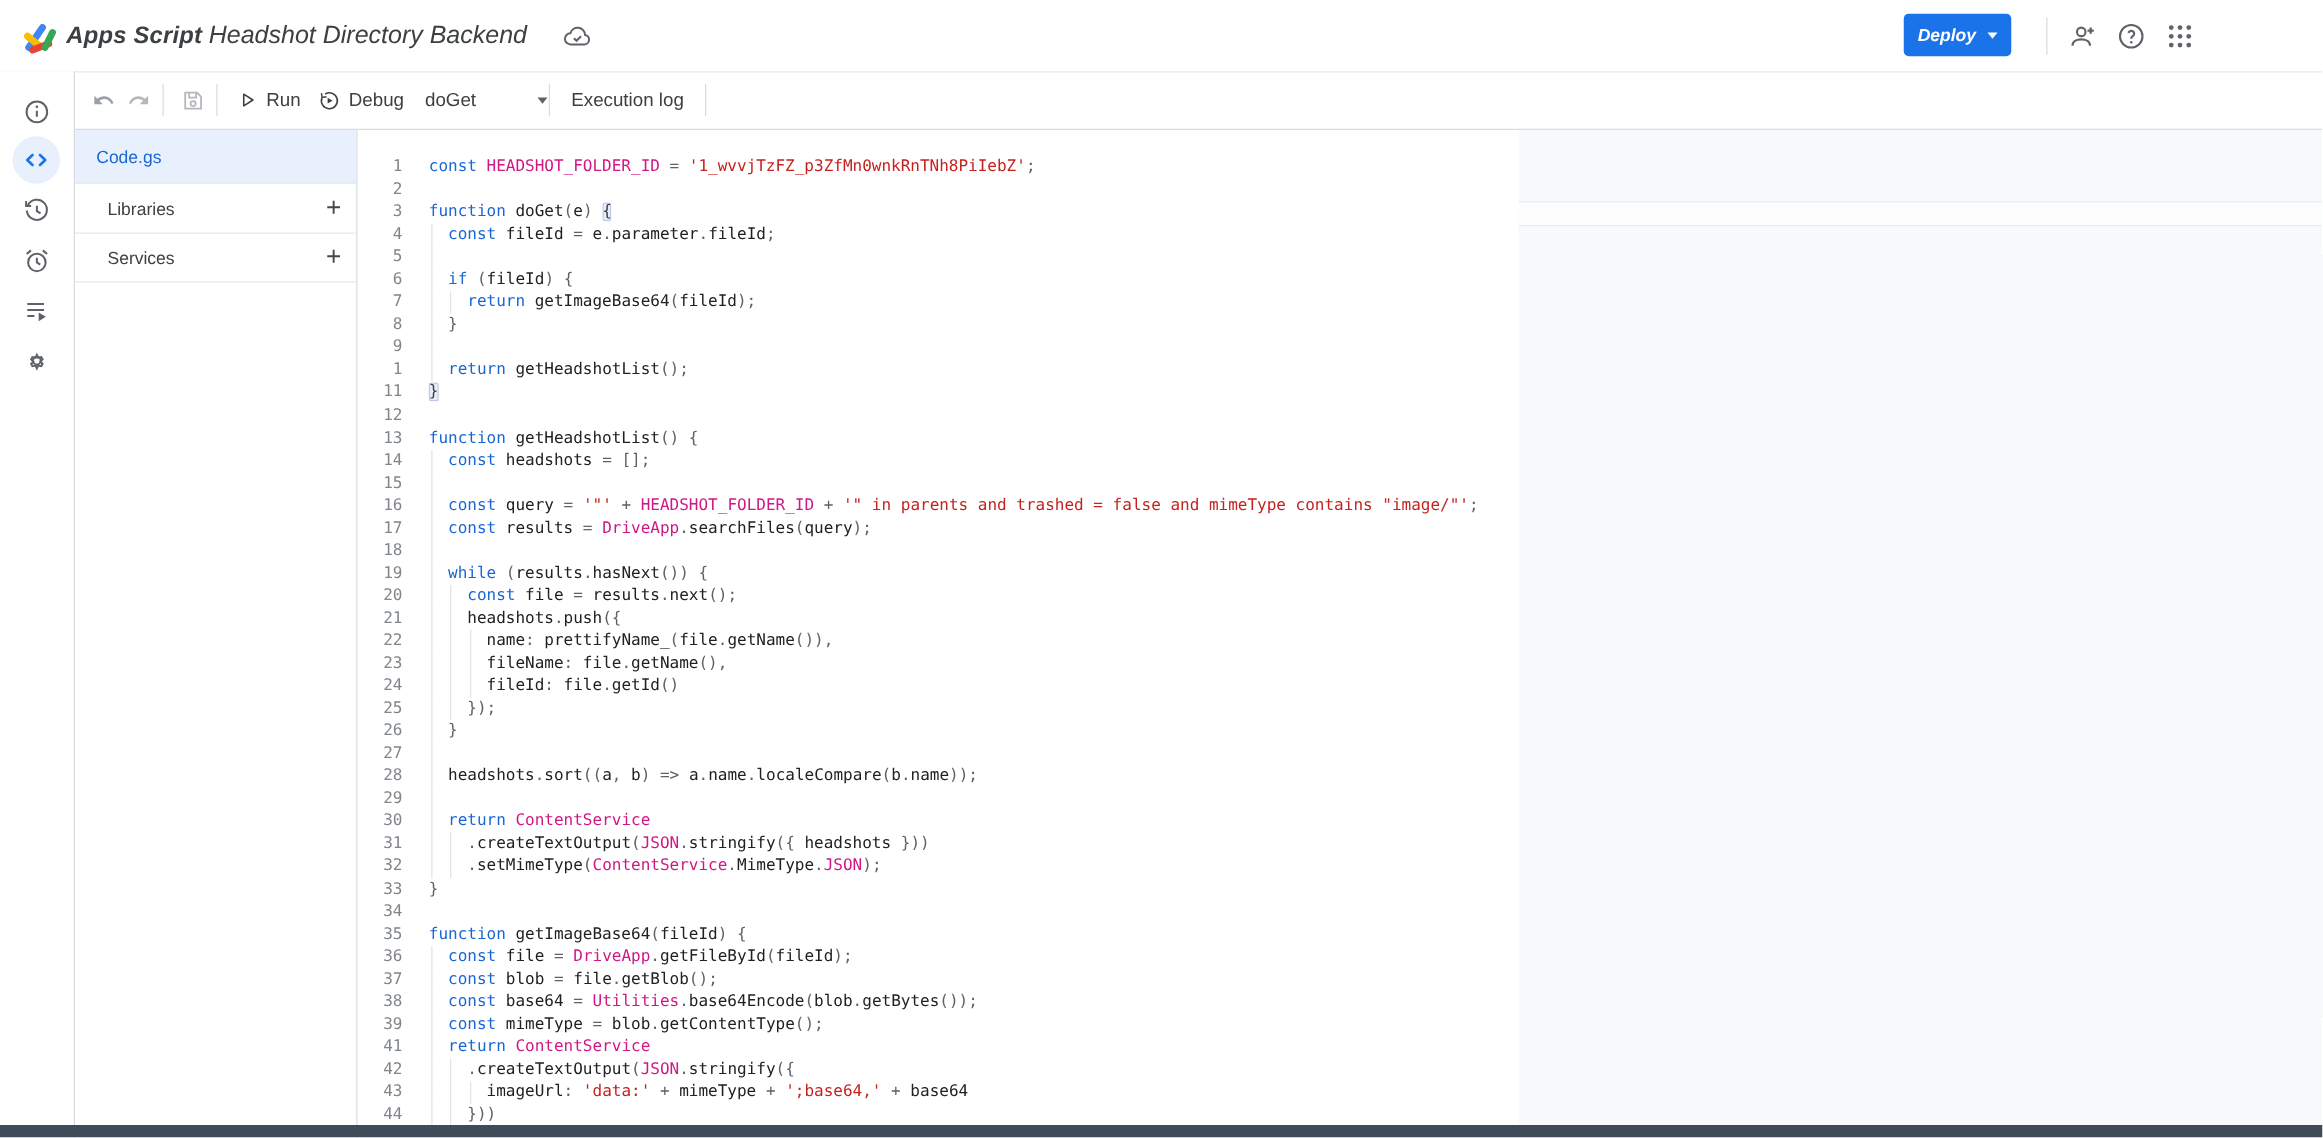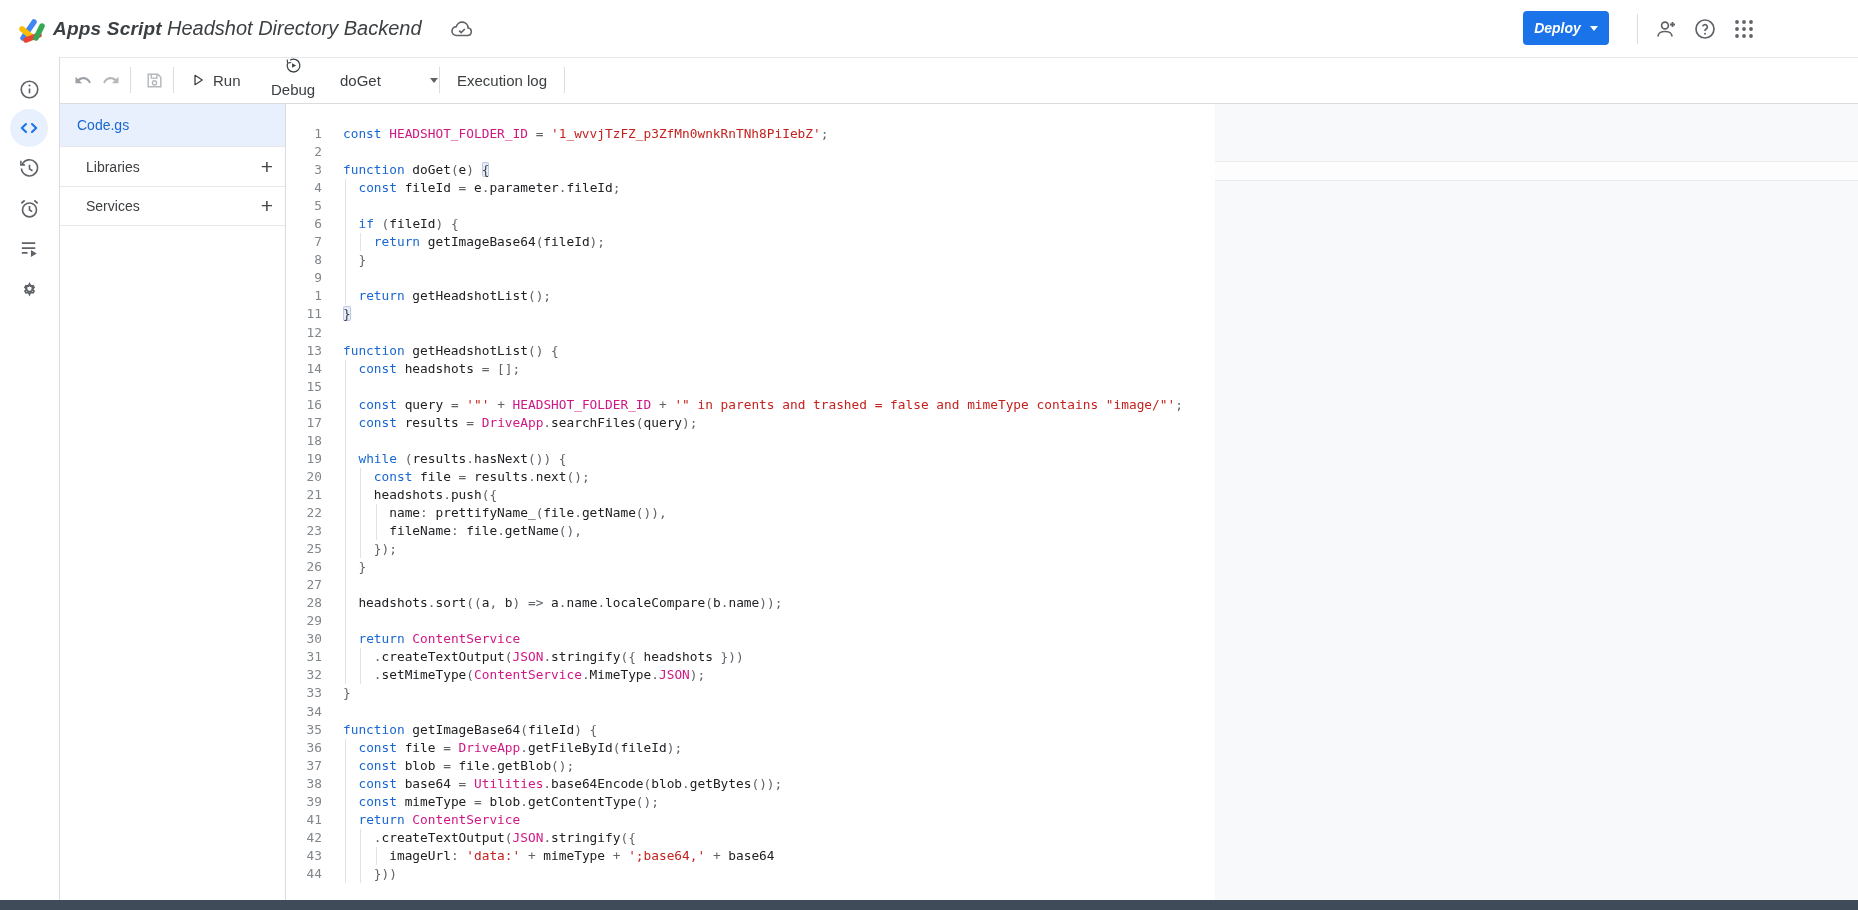--- a/index.html
+++ b/index.html
@@ -196,21 +196,21 @@
         <circle cx="12" cy="15" r="2.6"></circle>
     </svg>
   </div>
   <div class="vdiv" style="left:114px;"></div>
   <div class="tb-item" style="left:131px;gap:7px;cursor:pointer;">
     <svg width="16" height="16" viewBox="0 0 24 24" fill="none" stroke="#3c4043" stroke-width="1.9" stroke-linejoin="round">
       <path d="M7.5 5l11 7-11 7z"></path>
     </svg>
     <span class="tb-label">Run</span>
   </div>
-  <div class="tb-item" style="left:212px;gap:7px;cursor:pointer;flex-direction:column;">
+  <div class="tb-item" style="left:196px;gap:7px;cursor:pointer;">
     <svg width="17" height="17" viewBox="0 0 24 24" fill="none" stroke="#3c4043" stroke-width="1.8">
       <path d="M7.3 4.5A9 9 0 1 1 3.6 9"></path>
         <path d="M3 3.5l.8 5 5-.8" stroke-width="1.6"></path>
       <path d="M10 8.8l5.6 3.2-5.6 3.2z" fill="#3c4043" stroke="none"></path>
     </svg>
     <span class="tb-label">Debug</span>
   </div>
   <div class="tb-item" style="left:281px;width:98px;justify-content:space-between;cursor:pointer;">
     <span class="tb-label" style="font-weight:400;">doGet</span>
     <span class="caret-down" style="border-top-color:#5f6368;"></span>
@@ -313,20 +313,24 @@
       </div>
       <div class="crow">
         <span class="ln">22</span>
         <span class="ct"><i class="guide" style="left: 2px;"></i><i class="guide" style="left: 17.36px;"></i><i class="guide" style="left: 32.72px;"></i><span class="tk-t">      name</span><span class="tk-p">: </span><span class="tk-t">prettifyName_</span><span class="tk-p">(</span><span class="tk-t">file</span><span class="tk-p">.</span><span class="tk-t">getName</span><span class="tk-p">()),</span></span>
       </div>
       <div class="crow">
         <span class="ln">23</span>
         <span class="ct"><i class="guide" style="left: 2px;"></i><i class="guide" style="left: 17.36px;"></i><i class="guide" style="left: 32.72px;"></i><span class="tk-t">      fileName</span><span class="tk-p">: </span><span class="tk-t">file</span><span class="tk-p">.</span><span class="tk-t">getName</span><span class="tk-p">(),</span></span>
       </div>
       <div class="crow">
+        <span class="ln">24</span>
+        <span class="ct"><i class="guide" style="left: 2px;"></i><i class="guide" style="left: 17.36px;"></i><i class="guide" style="left: 32.72px;"></i><span class="tk-t">      fileId</span><span class="tk-p">: </span><span class="tk-t">file</span><span class="tk-p">.</span><span class="tk-t">getId</span><span class="tk-p">()</span></span>
+      </div>
+      <div class="crow">
         <span class="ln">25</span>
         <span class="ct"><i class="guide" style="left: 2px;"></i><i class="guide" style="left: 17.36px;"></i><span class="tk-t">    </span><span class="tk-p">});</span></span>
       </div>
       <div class="crow">
         <span class="ln">26</span>
         <span class="ct"><i class="guide" style="left: 2px;"></i><span class="tk-t">  </span><span class="tk-p">}</span></span>
       </div>
       <div class="crow">
         <span class="ln">27</span>
         <span class="ct"><i class="guide" style="left: 2px;"></i></span>

